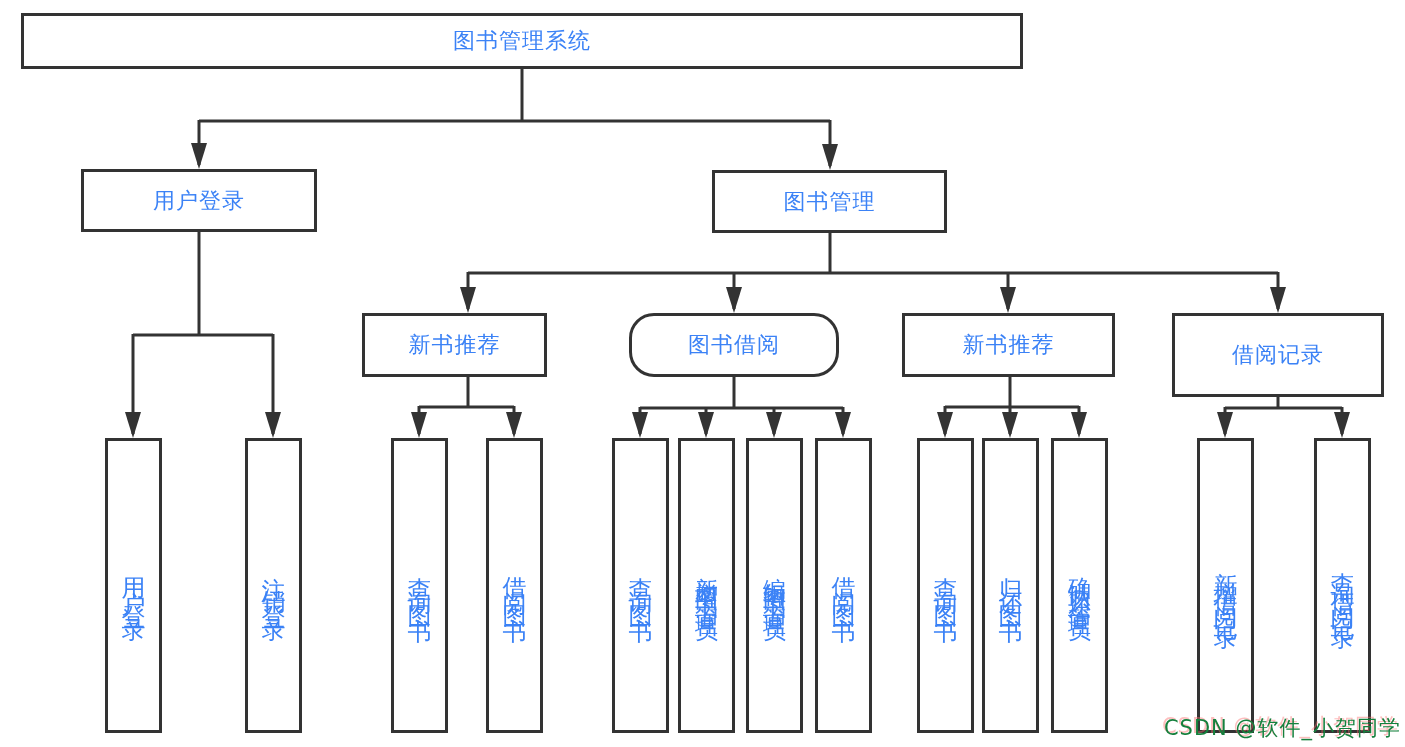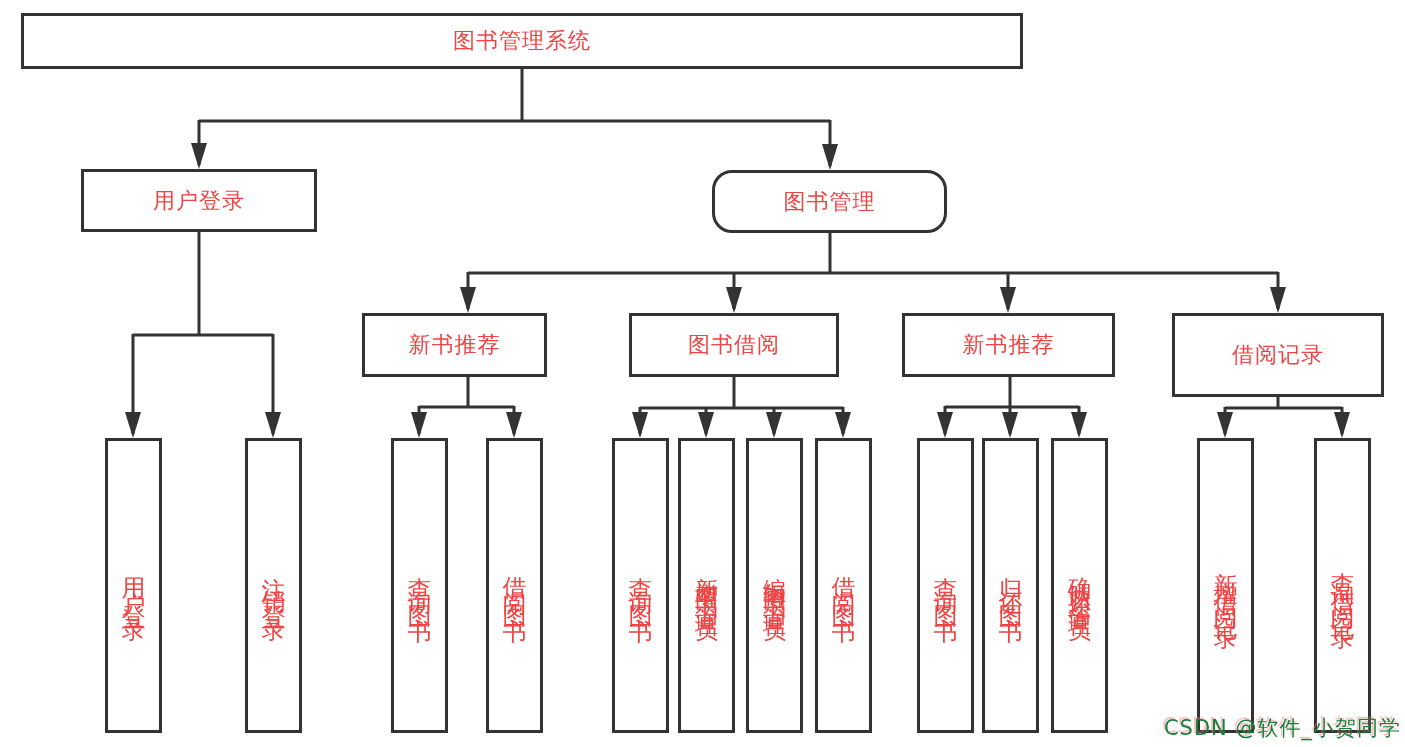--- a/index.html
+++ b/index.html
@@ -1,21 +1,21 @@
 <!DOCTYPE html>
 <html><head>
 <meta charset="utf-8">
 <style>
   html,body{margin:0;padding:0;background:#ffffff;}
   body{width:1405px;height:747px;overflow:hidden;font-family:"DejaVu Sans","Liberation Sans",sans-serif;}
   .canvas{position:relative;width:1405px;height:747px;background:#ffffff;}
   .connectors{position:absolute;left:0;top:0;z-index:0;}
   .node{
     position:absolute;box-sizing:border-box;background:#ffffff;
-    border:3px solid #333333;color:#ef4444;z-index:1;
+    border:3px solid #333333;color:#3b82f6;z-index:1;
     display:flex;align-items:center;justify-content:center;
   }
   .hnode span{font-size:22px;letter-spacing:1px;white-space:nowrap;}
   .leaf{width:57px;top:438px;height:295px;}
   .leaf span{
     writing-mode:vertical-rl;text-orientation:mixed;
     font-size:24px;letter-spacing:14px;line-height:1;white-space:nowrap;
   }
   .leaf.mid span{letter-spacing:11px;}
   .leaf.tight span{font-size:23px;letter-spacing:6px;}
@@ -80,28 +80,28 @@
     </g>
   </svg>
 
   <div class="node hnode" style="left:21px;top:13px;width:1002px;height:56px;">
     <span>图书管理系统</span>
   </div>
 
   <div class="node hnode" style="left:81px;top:169px;width:236px;height:63px;">
     <span>用户登录</span>
   </div>
-  <div class="node hnode" style="left:712px;top:170px;width:235px;height:63px;border-radius:20px;">
+  <div class="node hnode" style="left:712px;top:170px;width:235px;height:63px;">
     <span>图书管理</span>
   </div>
 
   <div class="node hnode" style="left:362px;top:313px;width:185px;height:64px;">
     <span>新书推荐</span>
   </div>
-  <div class="node hnode" style="left:629px;top:313px;width:210px;height:64px;">
+  <div class="node hnode" style="left:629px;top:313px;width:210px;height:64px;border-radius:25px;">
     <span>图书借阅</span>
   </div>
   <div class="node hnode" style="left:902px;top:313px;width:213px;height:64px;">
     <span>新书推荐</span>
   </div>
   <div class="node hnode" style="left:1172px;top:313px;width:212px;height:84px;">
     <span>借阅记录</span>
   </div>
 
   <div class="node leaf" style="left:105px;">

